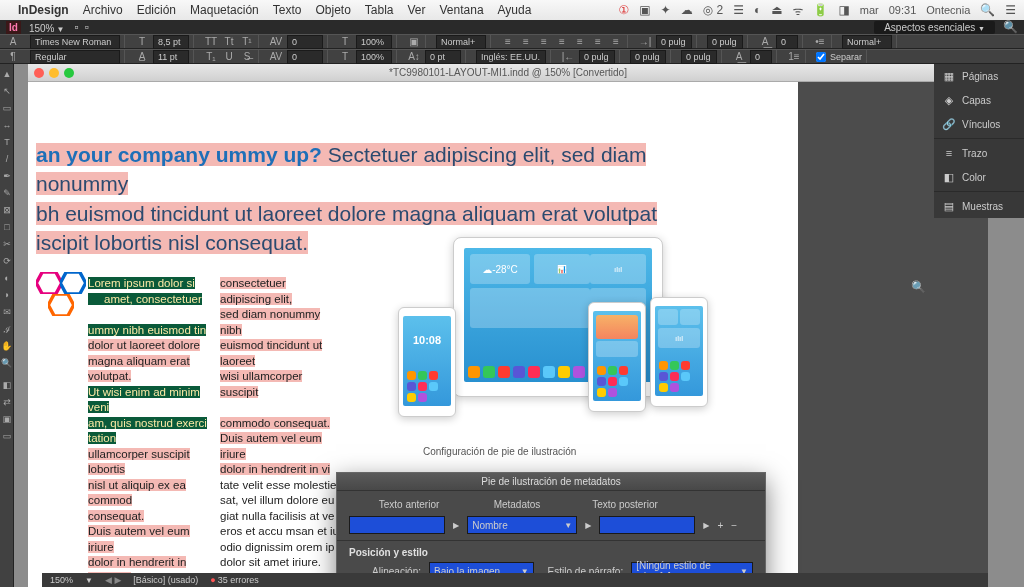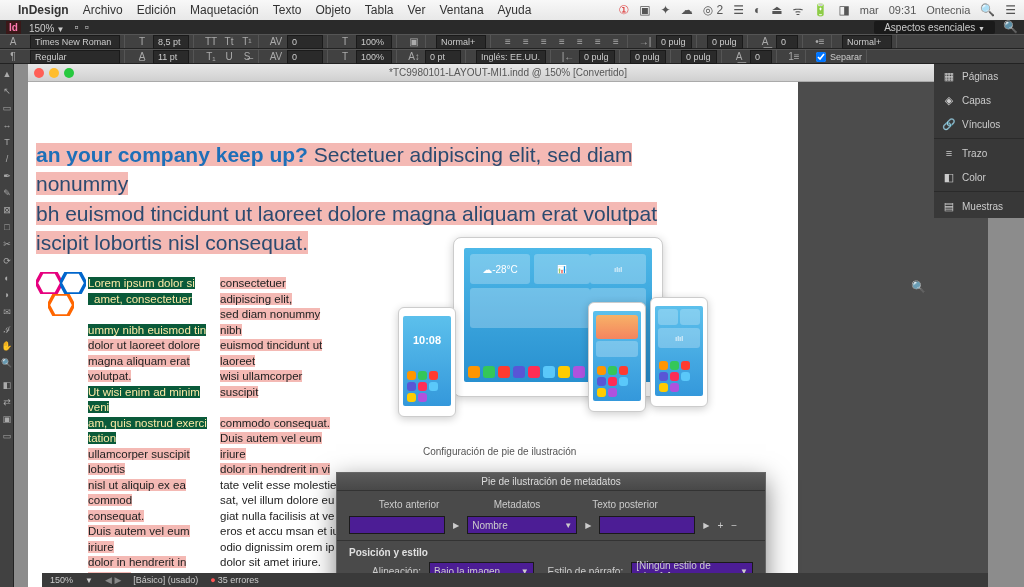--- a/index.html
+++ b/index.html
@@ -63,21 +63,21 @@
 .tile { position: absolute; background: rgba(255,255,255,0.25); border-radius: 3px; display: flex; align-items: center; justify-content: center; color: #fff; font-size: 8px; }
 .time { position: absolute; color: #fff; font-weight: bold; }
 
 .caption { position: absolute; top: 364px; left: 395px; font-size: 10px; color: #555; }
 
 .dialog { position: absolute; top: 390px; left: 308px; width: 430px; height: 180px; background: #4a4a4a; border: 1px solid #666; box-shadow: 0 8px 24px rgba(0,0,0,0.5); color: #ccc; font-size: 10px; }
 .dialog .dhead { height: 18px; background: linear-gradient(#5a5a5a,#484848); display: flex; align-items: center; justify-content: center; color: #ddd; border-bottom: 1px solid #333; }
 .dialog .dbody { padding: 8px 12px; }
 .dialog .row { display: flex; align-items: center; gap: 8px; margin-bottom: 6px; }
 .dialog .lbl { text-align: right; }
-.dialog input.txt, .dialog .sel { background: #4c1d95; border: 1px solid #1a1a1a; color: #ccc; padding: 2px 4px; font-size: 10px; height: 18px; }
+.dialog input.txt, .dialog .sel { background: #1d4ed8; border: 1px solid #1a1a1a; color: #ccc; padding: 2px 4px; font-size: 10px; height: 18px; }
 .dialog .sel { display: flex; align-items: center; justify-content: space-between; padding: 0 4px; cursor: pointer; }
 .dialog .sel .arr { font-size: 8px; }
 .dialog .sect { color: #e0e0e0; font-weight: bold; margin: 6px 0 4px; }
 
 .panels { position: absolute; top: 64px; right: 0; width: 90px; background: #383838; color: #ccc; font-size: 10px; }
 .panels .pitem { display: flex; align-items: center; gap: 6px; padding: 6px 8px; cursor: pointer; }
 .panels .pico { width: 14px; height: 12px; display: inline-flex; align-items: center; justify-content: center; font-size: 11px; }
 .panels .sep { height: 1px; background: #2a2a2a; margin: 2px 0; }
 
 .zoomside { position: absolute; top: 280px; right: 98px; width: 14px; display:flex; flex-direction:column; gap:6px; }
@@ -275,40 +275,40 @@
           <span class="y"></span>
           <span class="g"></span>
         </div>
         <span>*TC9980101-LAYOUT-MI1.indd @ 150% [Convertido]</span>
       </div>
 
       <div class="canvas">
         <div class="greyarea"></div>
 
         <div class="headline">
-          <span class="hl"><span class="blue">an your company keep up?</span><span> Sectetuer adipiscing elit, sed diam nonummy</span></span><br>
+          <span class="hl"><span class="blue">an your company ummy up?</span><span> Sectetuer adipiscing elit, sed diam nonummy</span></span><br>
           <span class="hl">bh euismod tincidunt ut laoreet dolore magna aliquam erat volutpat</span><br>
           <span class="hl">iscipit lobortis nisl consequat.</span>
         </div>
 
         <div class="hexes">
           <div class="hex" style="top:0;left:0"><svg viewBox="0 0 30 26">
                 <polygon points="7,0 23,0 30,13 23,26 7,26 0,13" fill="none" stroke="#e6007e" stroke-width="4"></polygon>
               </svg></div>
           <div class="hex" style="top:0;left:24px"><svg viewBox="0 0 30 26">
                 <polygon points="7,0 23,0 30,13 23,26 7,26 0,13" fill="none" stroke="#0066cc" stroke-width="4"></polygon>
               </svg></div>
           <div class="hex" style="top:22px;left:12px"><svg viewBox="0 0 30 26">
                 <polygon points="7,0 23,0 30,13 23,26 7,26 0,13" fill="none" stroke="#ff6600" stroke-width="4"></polygon>
               </svg></div>
         </div>
 
         <div class="col col1">
           <span class="hl-green">Lorem ipsum dolor si</span><br>
-          <span class="hl-green" style="padding-left:6px">amet, consectetuer</span><br>
+          <span class="hl-green" style="padding-left:16px">amet, consectetuer</span><br>
           <br>
           <span class="hl-green">ummy nibh euismod tin</span><br>
           <span class="hl-pink">dolor ut laoreet dolore</span><br>
           <span class="hl-pink">magna aliquam erat volutpat.</span><br>
           <span class="hl-green">Ut wisi enim ad minim veni</span><br>
           <span class="hl-green">am, quis nostrud exerci tation</span><br>
           <span class="hl-pink">ullamcorper suscipit lobortis</span><br>
           <span class="hl-pink">nisl ut aliquip ex ea commod</span><br>
           <span class="hl-pink">consequat.</span><br>
           <span class="hl-pink">Duis autem vel eum iriure</span><br>

